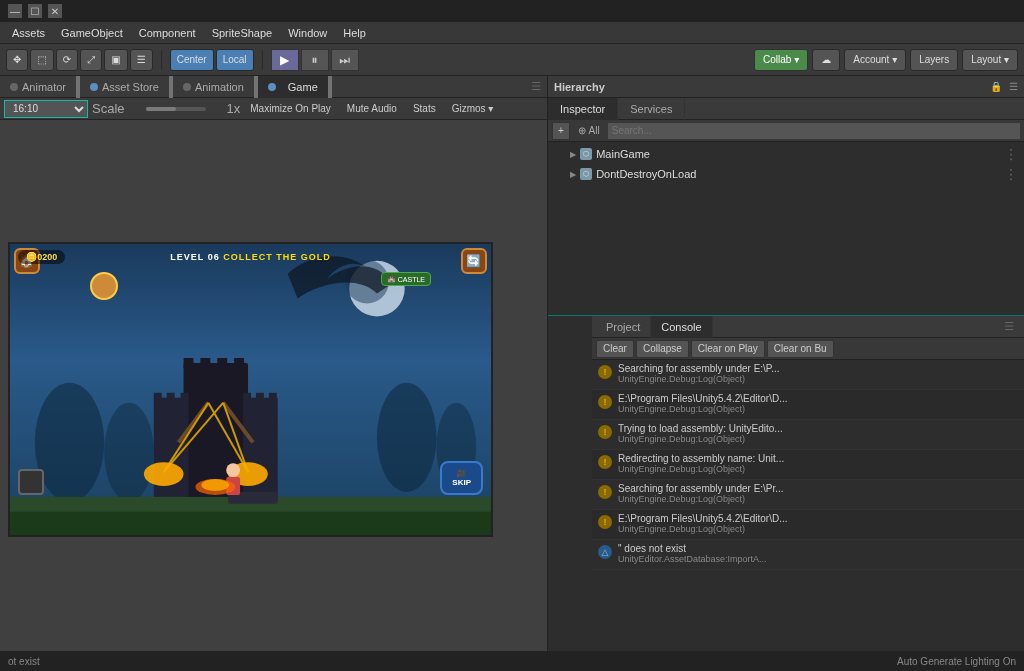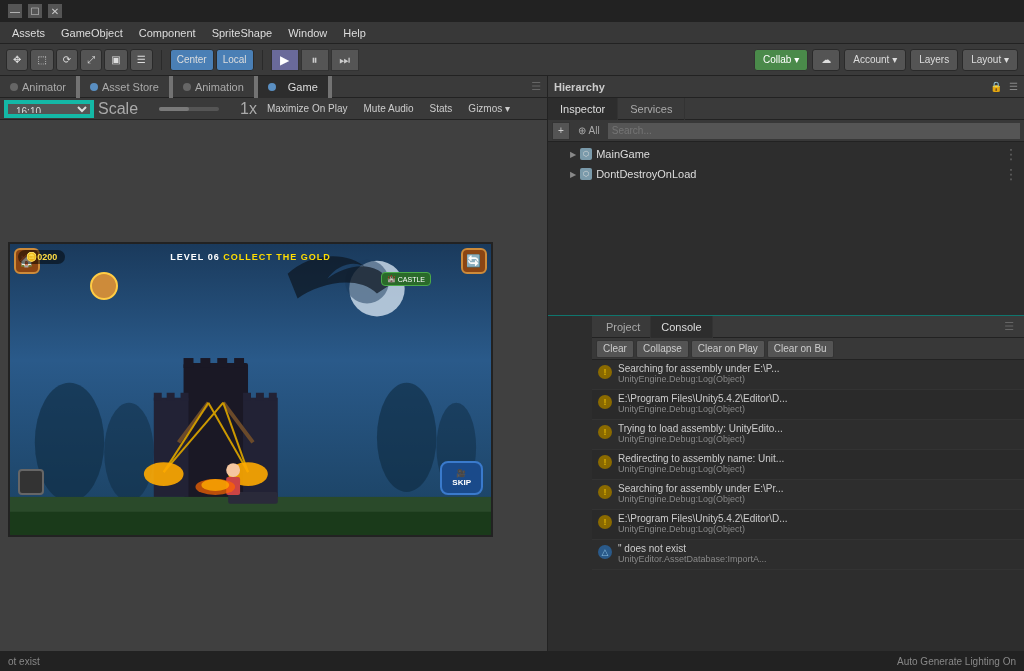--- a/index.html
+++ b/index.html
@@ -185,31 +185,31 @@
       height: 18px;
       display: flex;
       align-items: center;
       font-size: 10px;
       color: #ccc;
       cursor: pointer;
       border-radius: 2px;
     }
     .aspect-select {
       background: #545454;
-      border: 4px solid #14b8a6;
+      border: 1px solid #14b8a6;
       color: #ddd;
       font-size: 10px;
       padding: 1px 4px;
       height: 18px;
     }
     .scale-control {
       display: flex;
       align-items: center;
       gap: 21px;
-      font-size: 16px;
+      font-size: 13px;
       color: #aaa;
     }
     .scale-bar {
       width: 60px;
       height: 4px;
       background: #555;
       border-radius: 2px;
       position: relative;
     }
     .scale-fill {

